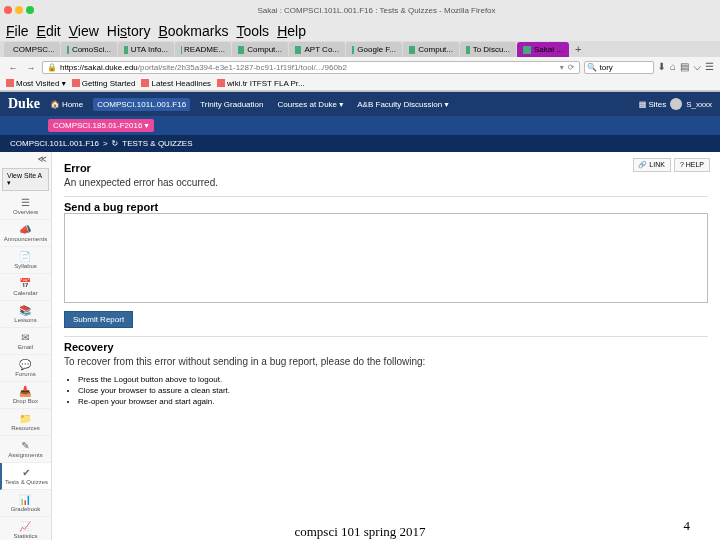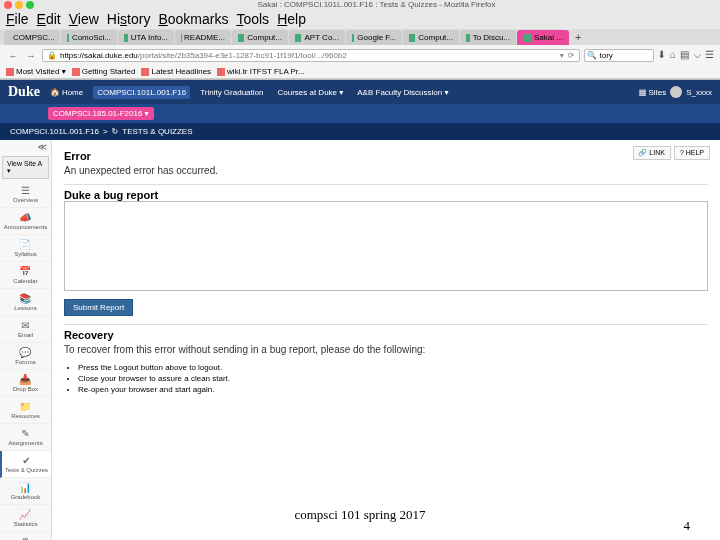--- a/index.html
+++ b/index.html
@@ -1,44 +1,44 @@
 <!DOCTYPE html>
 <html><head>
 <meta charset="utf-8">
 <style>
   * { box-sizing: border-box; margin: 0; padding: 0; font-family: Arial, sans-serif; }
   body { width: 720px; height: 540px; background: #fff; font-size: 9px; position: relative; overflow: hidden; }
   
   
   .browser-chrome { background: #e8e8e8; border-bottom: 1px solid #bbb; }
-  .window-controls { padding: 0 4px; display: flex; align-items: flex-end; gap: 3px; }
+  .window-controls { padding: 6px 4px; display: flex; align-items: flex-start; gap: 3px; }
   .wc-dot { width: 8px; height: 8px; border-radius: 50%; }
   .wc-red { background: #ff5f56; } .wc-yellow { background: #ffbd2e; } .wc-green { background: #27c93f; }
   .window-title { flex: 1; text-align: center; font-size: 8px; color: #555; }
   
   .menubar { display: flex; gap: 8px; padding: 2px 6px; font-size: 14px; }
   .menubar span { cursor: default; }
   .menubar span u { text-decoration: underline; }
   
   .tabs-row { display: flex; align-items: flex-end; background: #dcdcdc; padding: 0 4px; gap: 1px; overflow: hidden; }
   .browser-tab { display: flex; align-items: center; gap: 3px; padding: 3px 6px; background: #ccc; border-radius: 3px 3px 0 0; font-size: 8px; max-width: 56px; white-space: nowrap; overflow: hidden; }
-  .browser-tab.active { background: #ec4899; }
+  .browser-tab.active { background: #a21caf; }
   .tab-favicon { width: 8px; height: 8px; background: #4a7; display: inline-block; }
   .tab-plus { padding: 2px 5px; font-size: 11px; color: #555; }
   
   .url-row { display: flex; align-items: center; gap: 4px; padding: 3px 6px; background: #f4f4f4; }
   .nav-btn { width: 14px; height: 14px; border-radius: 2px; display: flex; align-items: center; justify-content: center; font-size: 9px; color: #555; }
   .url-bar { flex: 1; display: flex; align-items: center; background: #fff; border: 1px solid #bbb; border-radius: 2px; padding: 1px 4px; font-size: 8px; }
   .url-lock { color: #0a0; margin-right: 3px; }
   .url-suffix { flex: 1; color: #777; }
   .search-bar { width: 70px; display: flex; align-items: center; background: #fff; border: 1px solid #bbb; border-radius: 2px; padding: 1px 3px; font-size: 8px; }
   .toolbar-icons { display: flex; gap: 4px; color: #555; font-size: 10px; }
   
   .bookmarks-row { display: flex; gap: 6px; padding: 2px 6px; background: #f4f4f4; border-bottom: 1px solid #ccc; font-size: 8px; overflow: hidden; }
-  .bookmark { display: flex; align-items: flex-end; gap: 2px; white-space: nowrap; }
+  .bookmark { display: flex; align-items: flex-start; gap: 2px; white-space: nowrap; }
   .bm-icon { width: 8px; height: 8px; background: #e66; display: inline-block; }
   
   
   .sakai-header { background: #1b3b6f; color: #fff; display: flex; align-items: center; padding: 4px 8px; gap: 6px; font-size: 8px; }
   .duke-logo { font-family: 'Times New Roman', serif; font-size: 14px; font-weight: bold; }
   .sakai-nav-item { display: flex; align-items: center; gap: 2px; padding: 2px 4px; }
   .sakai-nav-item.active { background: #2d5aa0; border-radius: 2px; }
   .sakai-header-right { margin-left: auto; display: flex; align-items: center; gap: 4px; }
   .avatar { width: 12px; height: 12px; border-radius: 50%; background: #ccc; }
   
@@ -64,21 +64,21 @@
   .content h3 { font-size: 11px; font-weight: bold; margin-top: 4px; }
   .content .subtext { font-size: 10px; color: #333; margin: 3px 0 8px; }
   .content hr { border: none; border-top: 1px solid #ddd; margin: 4px 0; }
   
   .bug-textarea { width: 100%; height: 90px; border: 1px solid #bbb; background: #fff; resize: none; font-size: 8px; padding: 3px; }
   .submit-btn { background: #369; color: #fff; border: 1px solid #258; padding: 3px 8px; font-size: 8px; margin-top: 6px; }
   
   .recovery-list { margin: 4px 0 0 14px; font-size: 8px; }
   .recovery-list li { margin-bottom: 2px; }
   
-  .footer-text { position: absolute; bottom: 17px; left: 50%; transform: translateX(-50%); font-family: 'Times New Roman', serif; font-size: 13px; }
+  .footer-text { position: absolute; bottom: 0; left: 50%; transform: translateX(-50%); font-family: 'Times New Roman', serif; font-size: 13px; }
   .footer-page { position: absolute; bottom: 6px; right: 30px; font-family: 'Times New Roman', serif; font-size: 13px; }
 </style>
 </head>
 <body>
 
 <div class="browser-chrome">
   <div class="window-controls">
     <span class="wc-dot wc-red"></span>
     <span class="wc-dot wc-yellow"></span>
     <span class="wc-dot wc-green"></span>
@@ -265,21 +265,21 @@
   <div class="content">
     <div class="help-buttons">
       <span class="help-btn">🔗 LINK</span>
       <span class="help-btn">? HELP</span>
     </div>
     
     <h3>Error</h3>
     <p class="subtext">An unexpected error has occurred.</p>
     <hr>
     
-    <h3>Duke a bug report</h3>
+    <h3>Send a bug report</h3>
     <textarea class="bug-textarea" style=""></textarea>
     <br>
     <button class="submit-btn">Submit Report</button>
     <hr style="margin-top:8px">
     
     <h3>Recovery</h3>
     <p class="subtext">To recover from this error without sending in a bug report, please do the following:</p>
     <ul class="recovery-list">
       <li>Press the Logout button above to logout.</li>
       <li>Close your browser to assure a clean start.</li>

